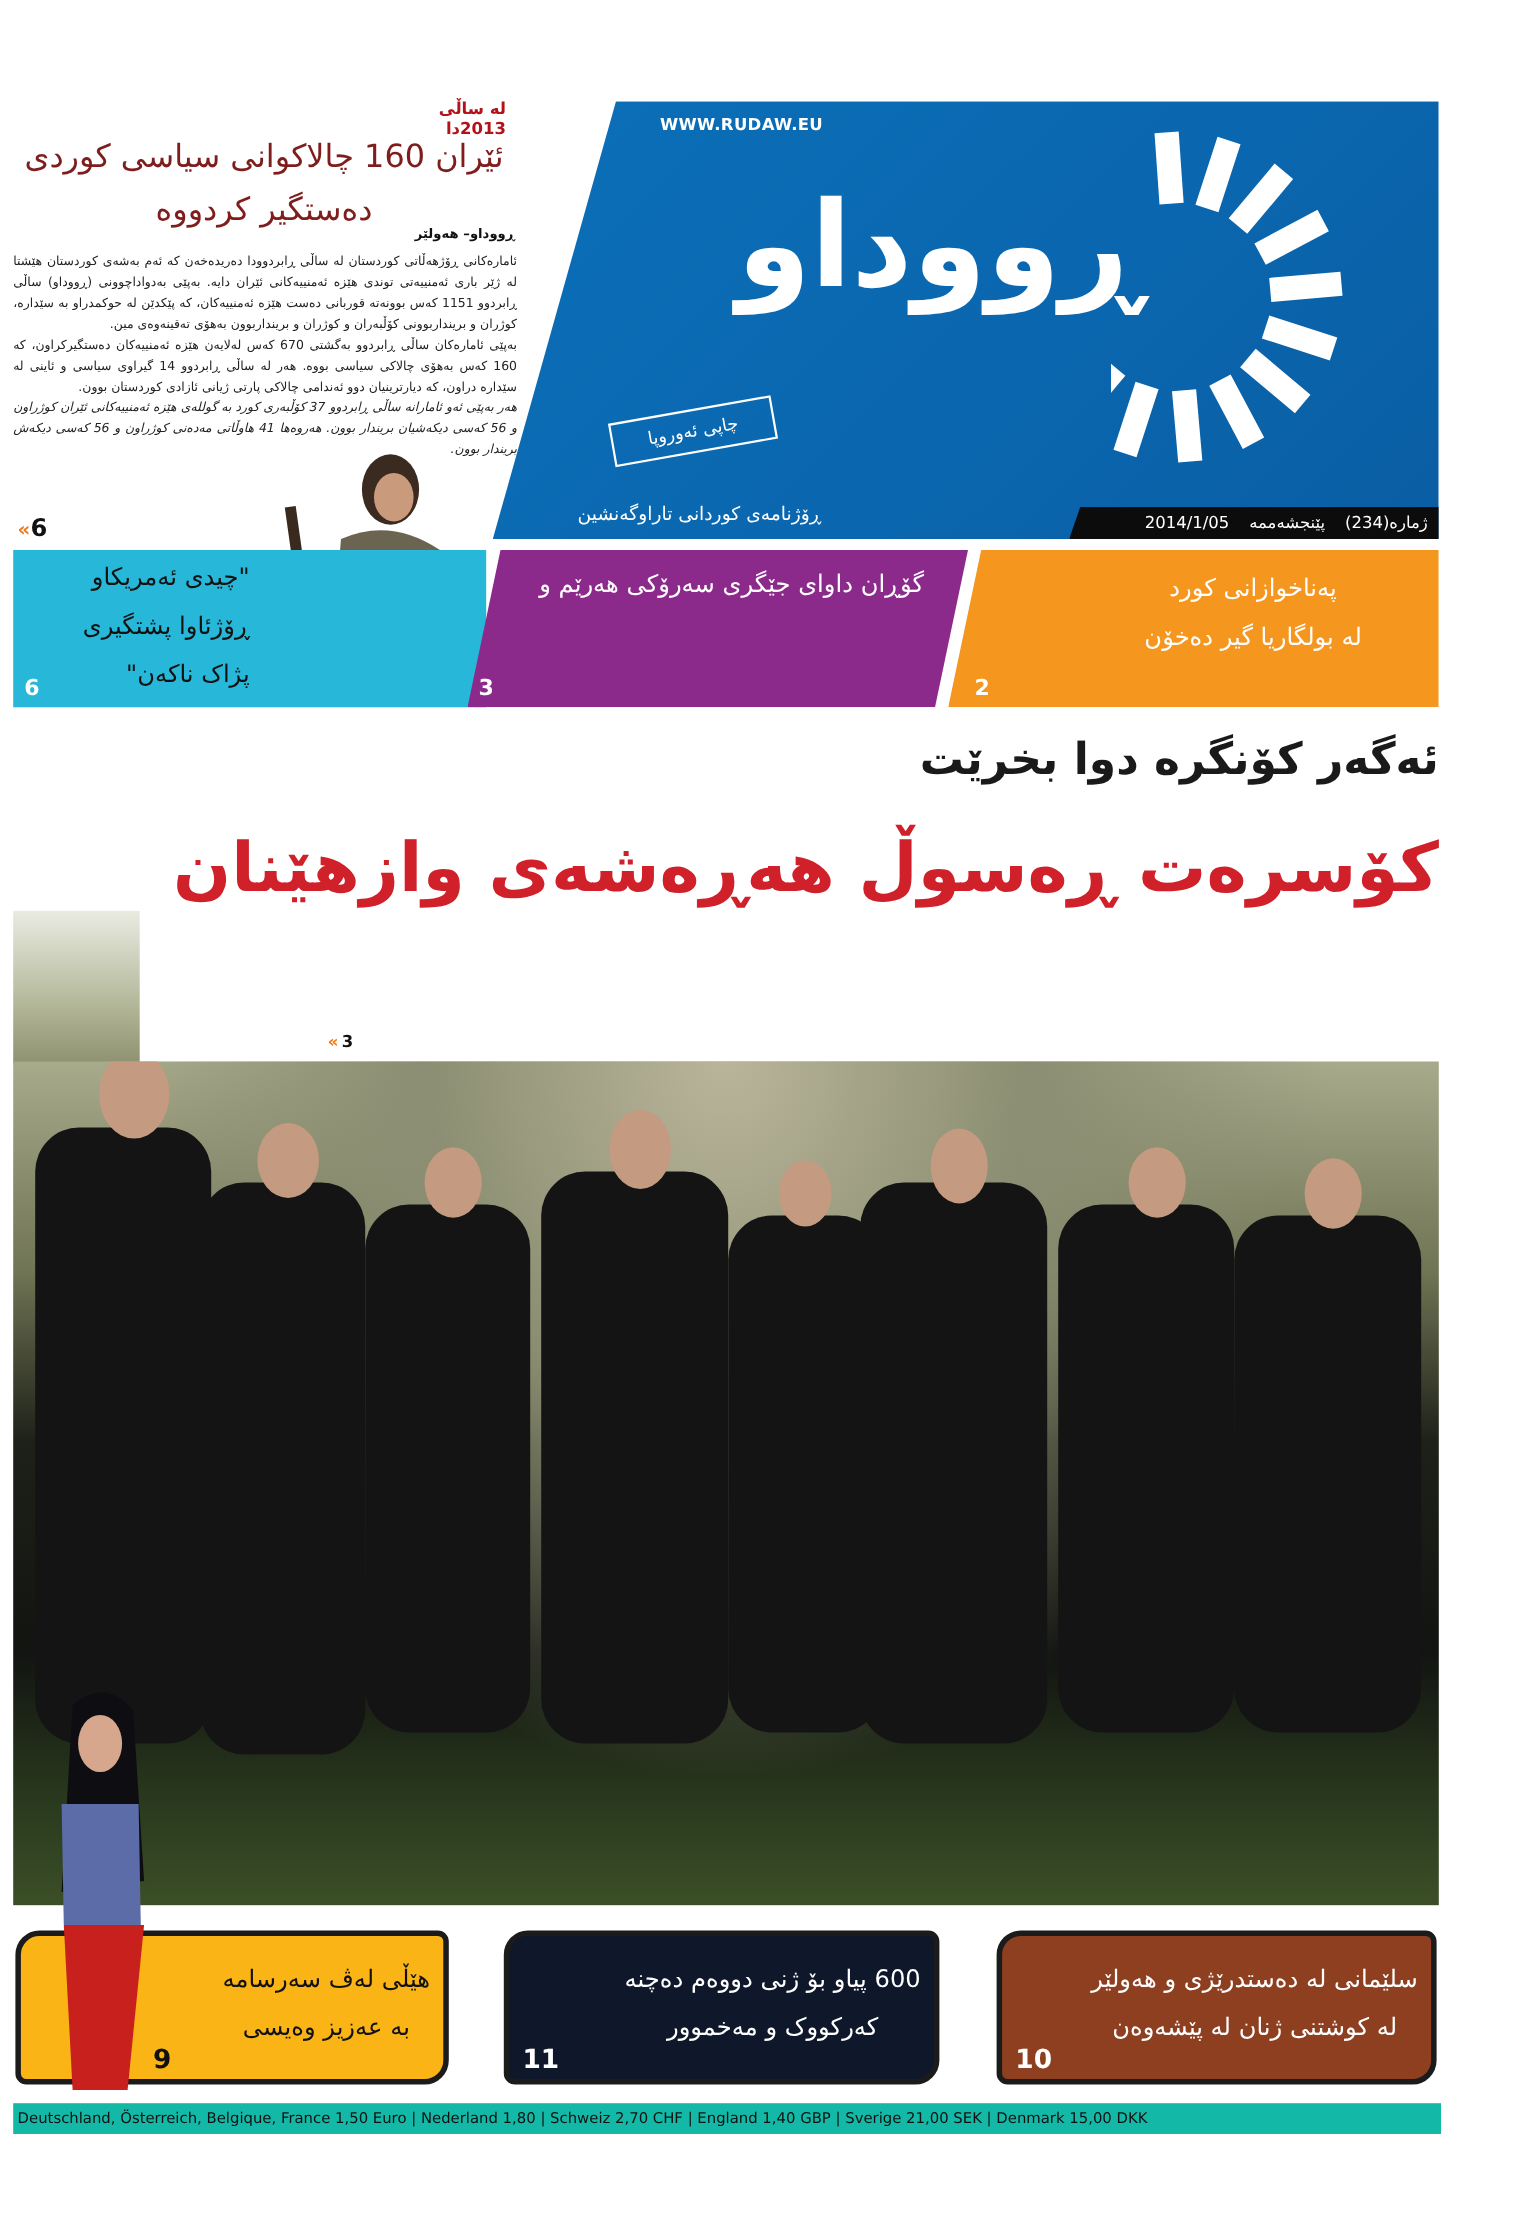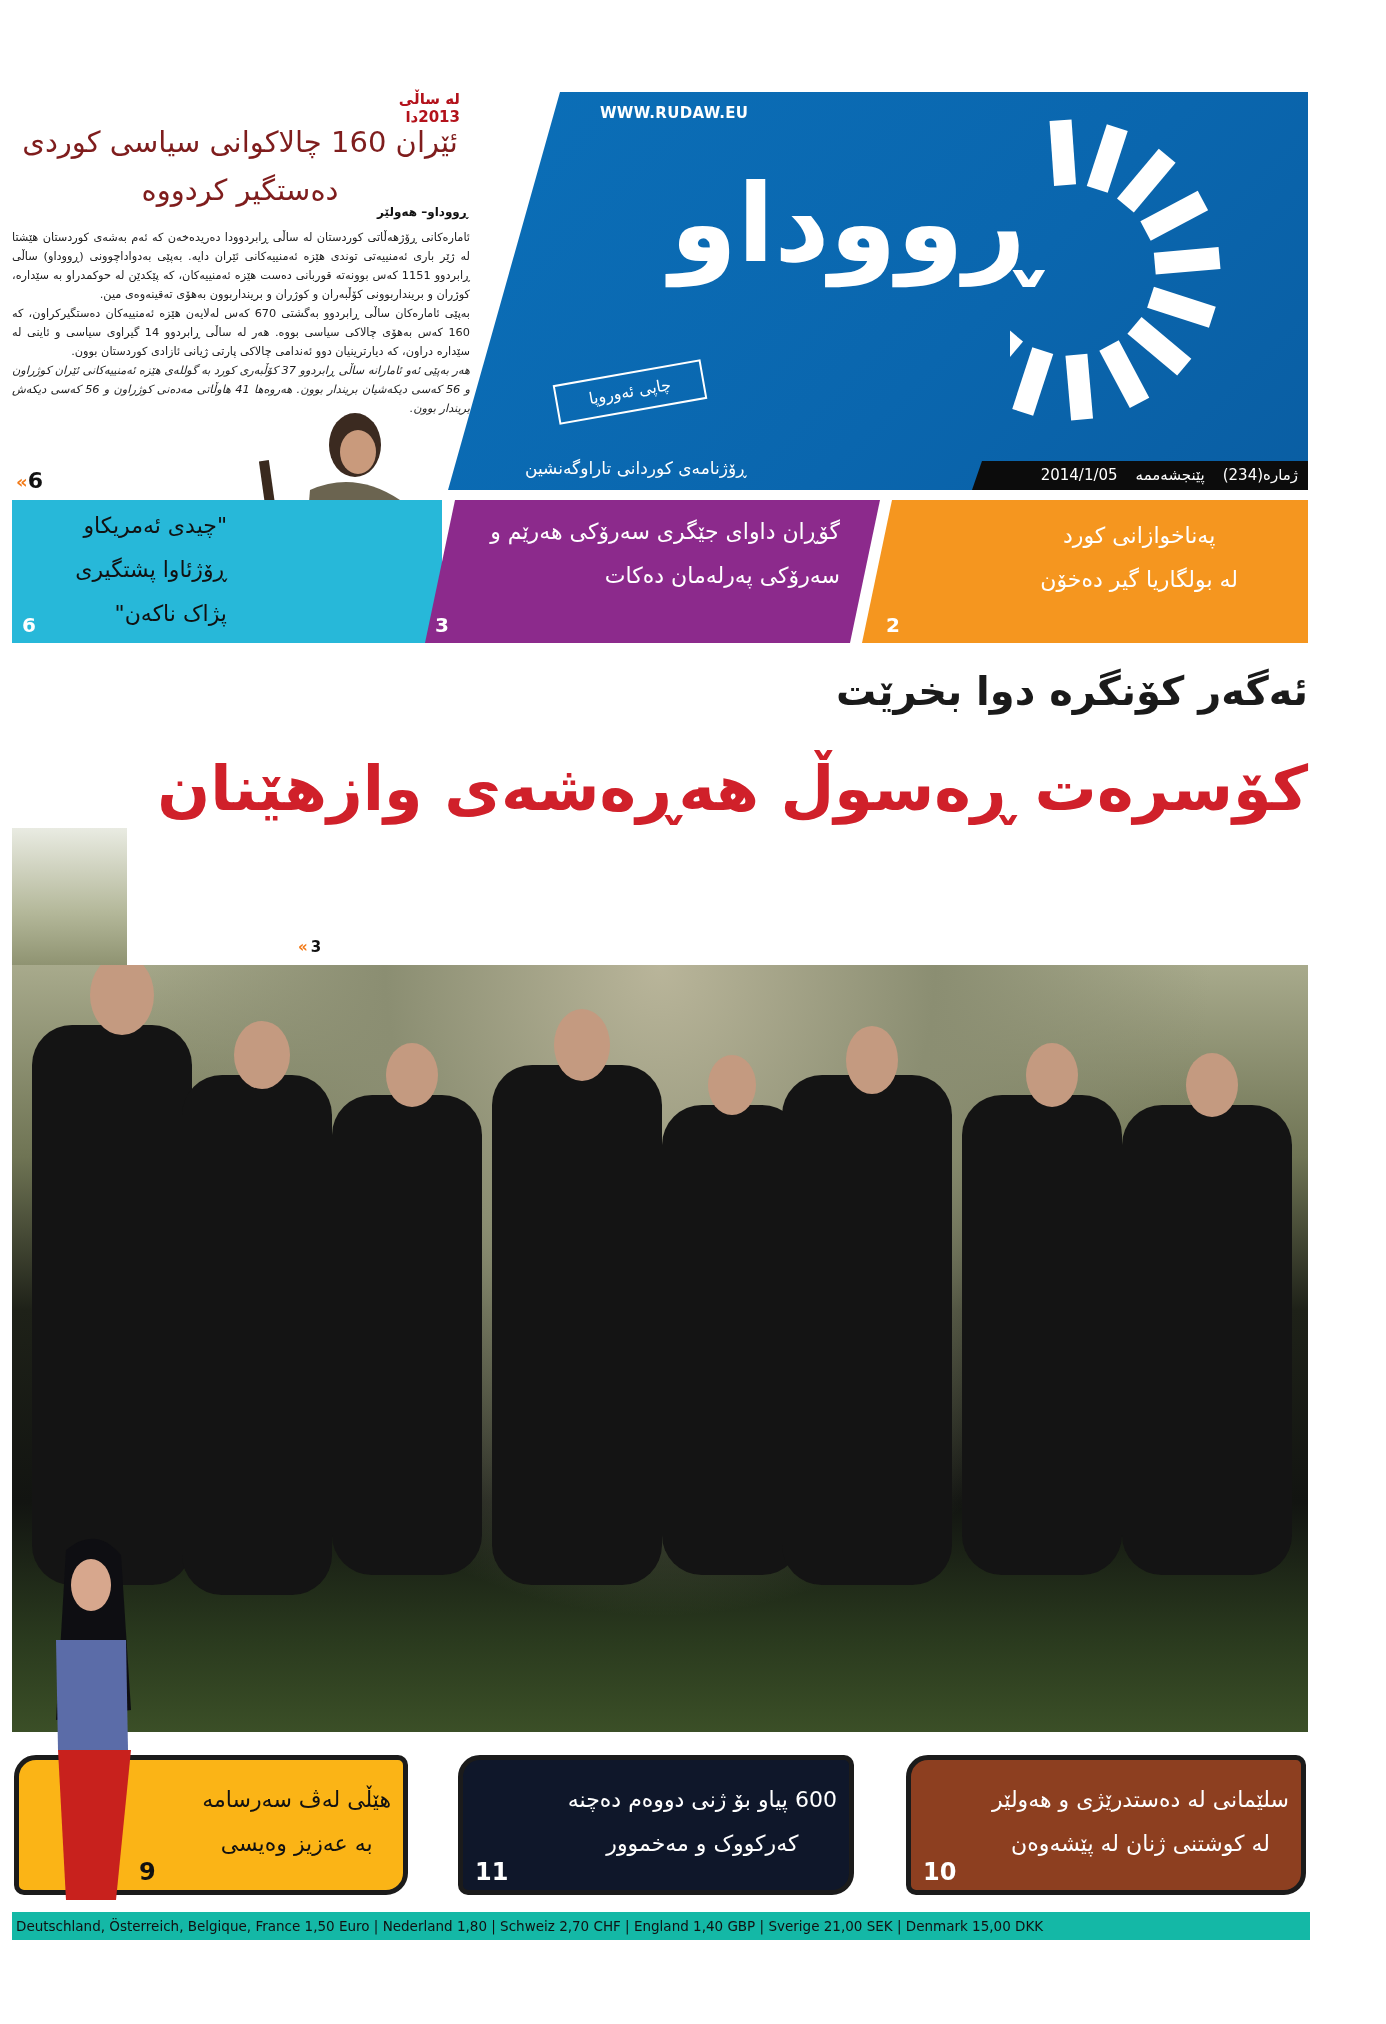--- a/index.html
+++ b/index.html
@@ -136,21 +136,20 @@
   <div class="teaser-text" style="right:215px;top:4px;color:#111;">
     <div>"چیدی ئەمریکاو</div>
     <div>ڕۆژئاوا پشتگیری</div>
     <div>پژاک ناکەن"</div>
   </div>
   <div class="teaser-num" style="left:10px;">6</div>
 </div>
 <div class="abs teaser teaser-purple">
   <div class="teaser-text" style="right:40px;top:10px;">
     <div>گۆڕان داوای جێگری سەرۆکی هەرێم و</div>
-    <div>سەرۆکی پەرلەمان دەکات</div>
   </div>
   <div class="teaser-num" style="left:10px;">3</div>
 </div>
 <div class="abs teaser teaser-orange">
   <div class="teaser-text" style="right:70px;top:14px;text-align:center;">
     <div>پەناخوازانی کورد</div>
     <div>لە بولگاریا گیر دەخۆن</div>
   </div>
   <div class="teaser-num" style="left:24px;">2</div>
 </div>

